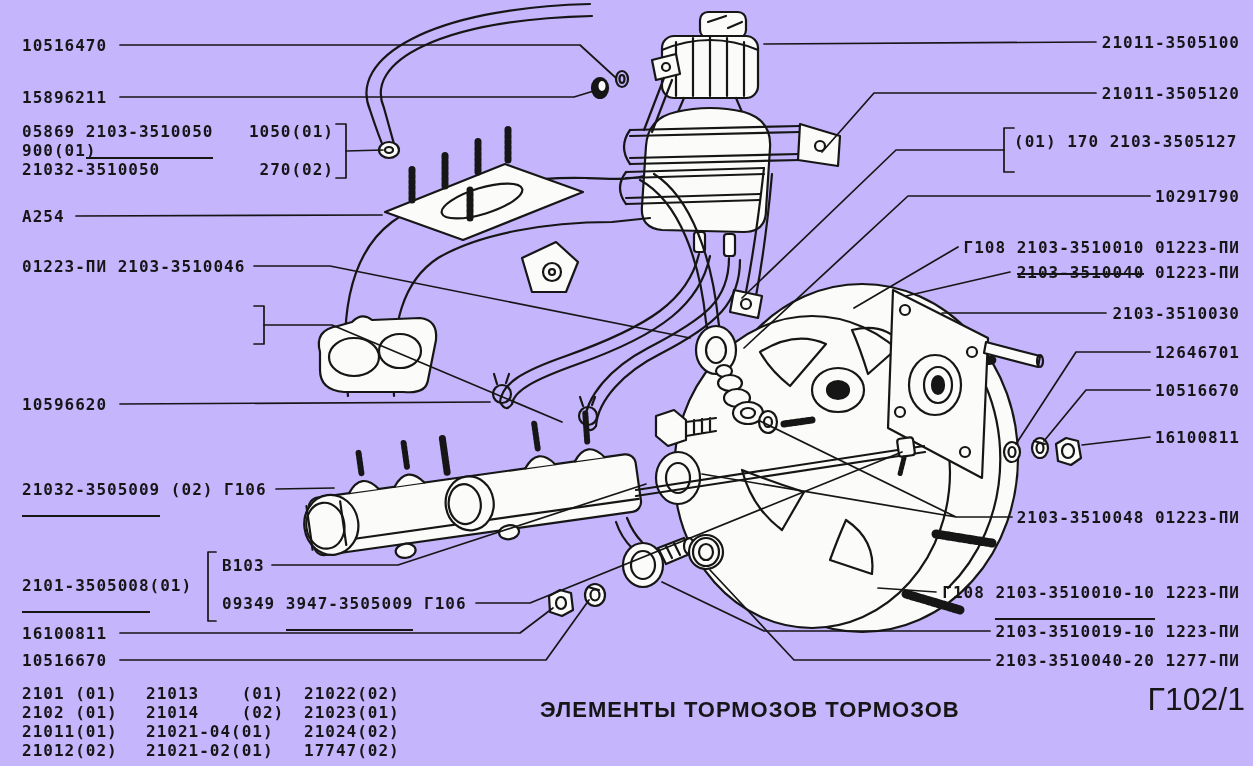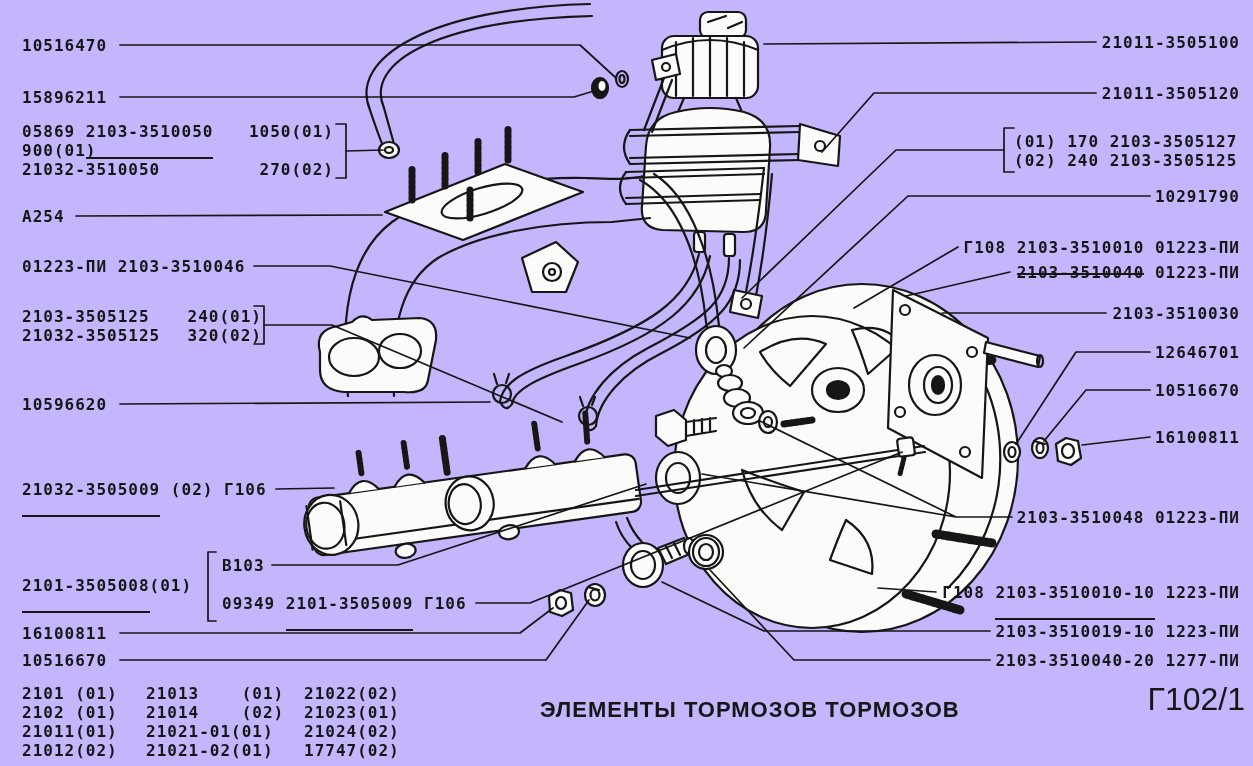--- a/index.html
+++ b/index.html
@@ -248,64 +248,53 @@
     </div>
     <div class="grow">
       <span>21032-3510050</span>
       <span>270(02)</span>
     </div>
   </div>
 
   <div class="lbl" style="left:22px;top:207px">A254</div>
   <div class="lbl" style="left:22px;top:257px">01223-ПИ 2103-3510046</div>
 
-  <div class="grp" style="left:22px;top:307px;width:240px">
-    <div class="grow">
-      <span>2103-3505125</span>
-      <span>240(01)</span>
-    </div>
-    <div class="grow">
-      <span>21032-3505125</span>
-      <span>320(02)</span>
-    </div>
-  </div>
 
   <div class="lbl" style="left:22px;top:395px">10596620</div>
 
   <div class="lbl" style="left:22px;top:480px"><span class="und">21032-3505009</span><span> (02) Г106</span></div>
 
   <div class="lbl" style="left:22px;top:576px"><span class="und">2101-3505008</span><span>(01)</span></div>
 
   <div class="lbl" style="left:222px;top:556px">B103</div>
-  <div class="lbl" style="left:222px;top:594px"><span>09349 </span><span class="und">2101-3505009</span><span> Г106</span></div>
+  <div class="lbl" style="left:222px;top:594px"><span>09349 </span><span class="und">3947-3505009</span><span> Г106</span></div>
 
   <div class="lbl" style="left:22px;top:624px">16100811</div>
   <div class="lbl" style="left:22px;top:651px">10516670</div>
 
   <div class="tbl" style="left:22px;top:684px">
     <span>2101 (01)</span>
       <span>21013    (01)</span>
       <span>21022(02)</span>
     <span>2102 (01)</span>
       <span>21014    (02)</span>
       <span>21023(01)</span>
     <span>21011(01)</span>
-      <span>21021-01(01)</span>
+      <span>21021-04(01)</span>
       <span>21024(02)</span>
     <span>21012(02)</span>
       <span>21021-02(01)</span>
       <span>17747(02)</span>
   </div>
 
   <div class="lbl r" style="top:33px">21011-3505100</div>
   <div class="lbl r" style="top:84px">21011-3505120</div>
 
   <div class="grp" style="left:1014px;top:132px">
     <div class="grow"><span>(01) 170 2103-3505127</span></div>
-    <div class="grow"><span>(02) 240 2103-3505125</span></div>
   </div>
 
   <div class="lbl r" style="top:187px">10291790</div>
 
   <div class="lbl r" style="top:238px"><span>Г108 </span><span class="und">2103-3510010</span><span> 01223-ПИ</span></div>
 
   <div class="lbl r" style="top:263px">2103-3510040 01223-ПИ</div>
   <div class="lbl r" style="top:304px">2103-3510030</div>
   <div class="lbl r" style="top:343px">12646701</div>
   <div class="lbl r" style="top:381px">10516670</div>

